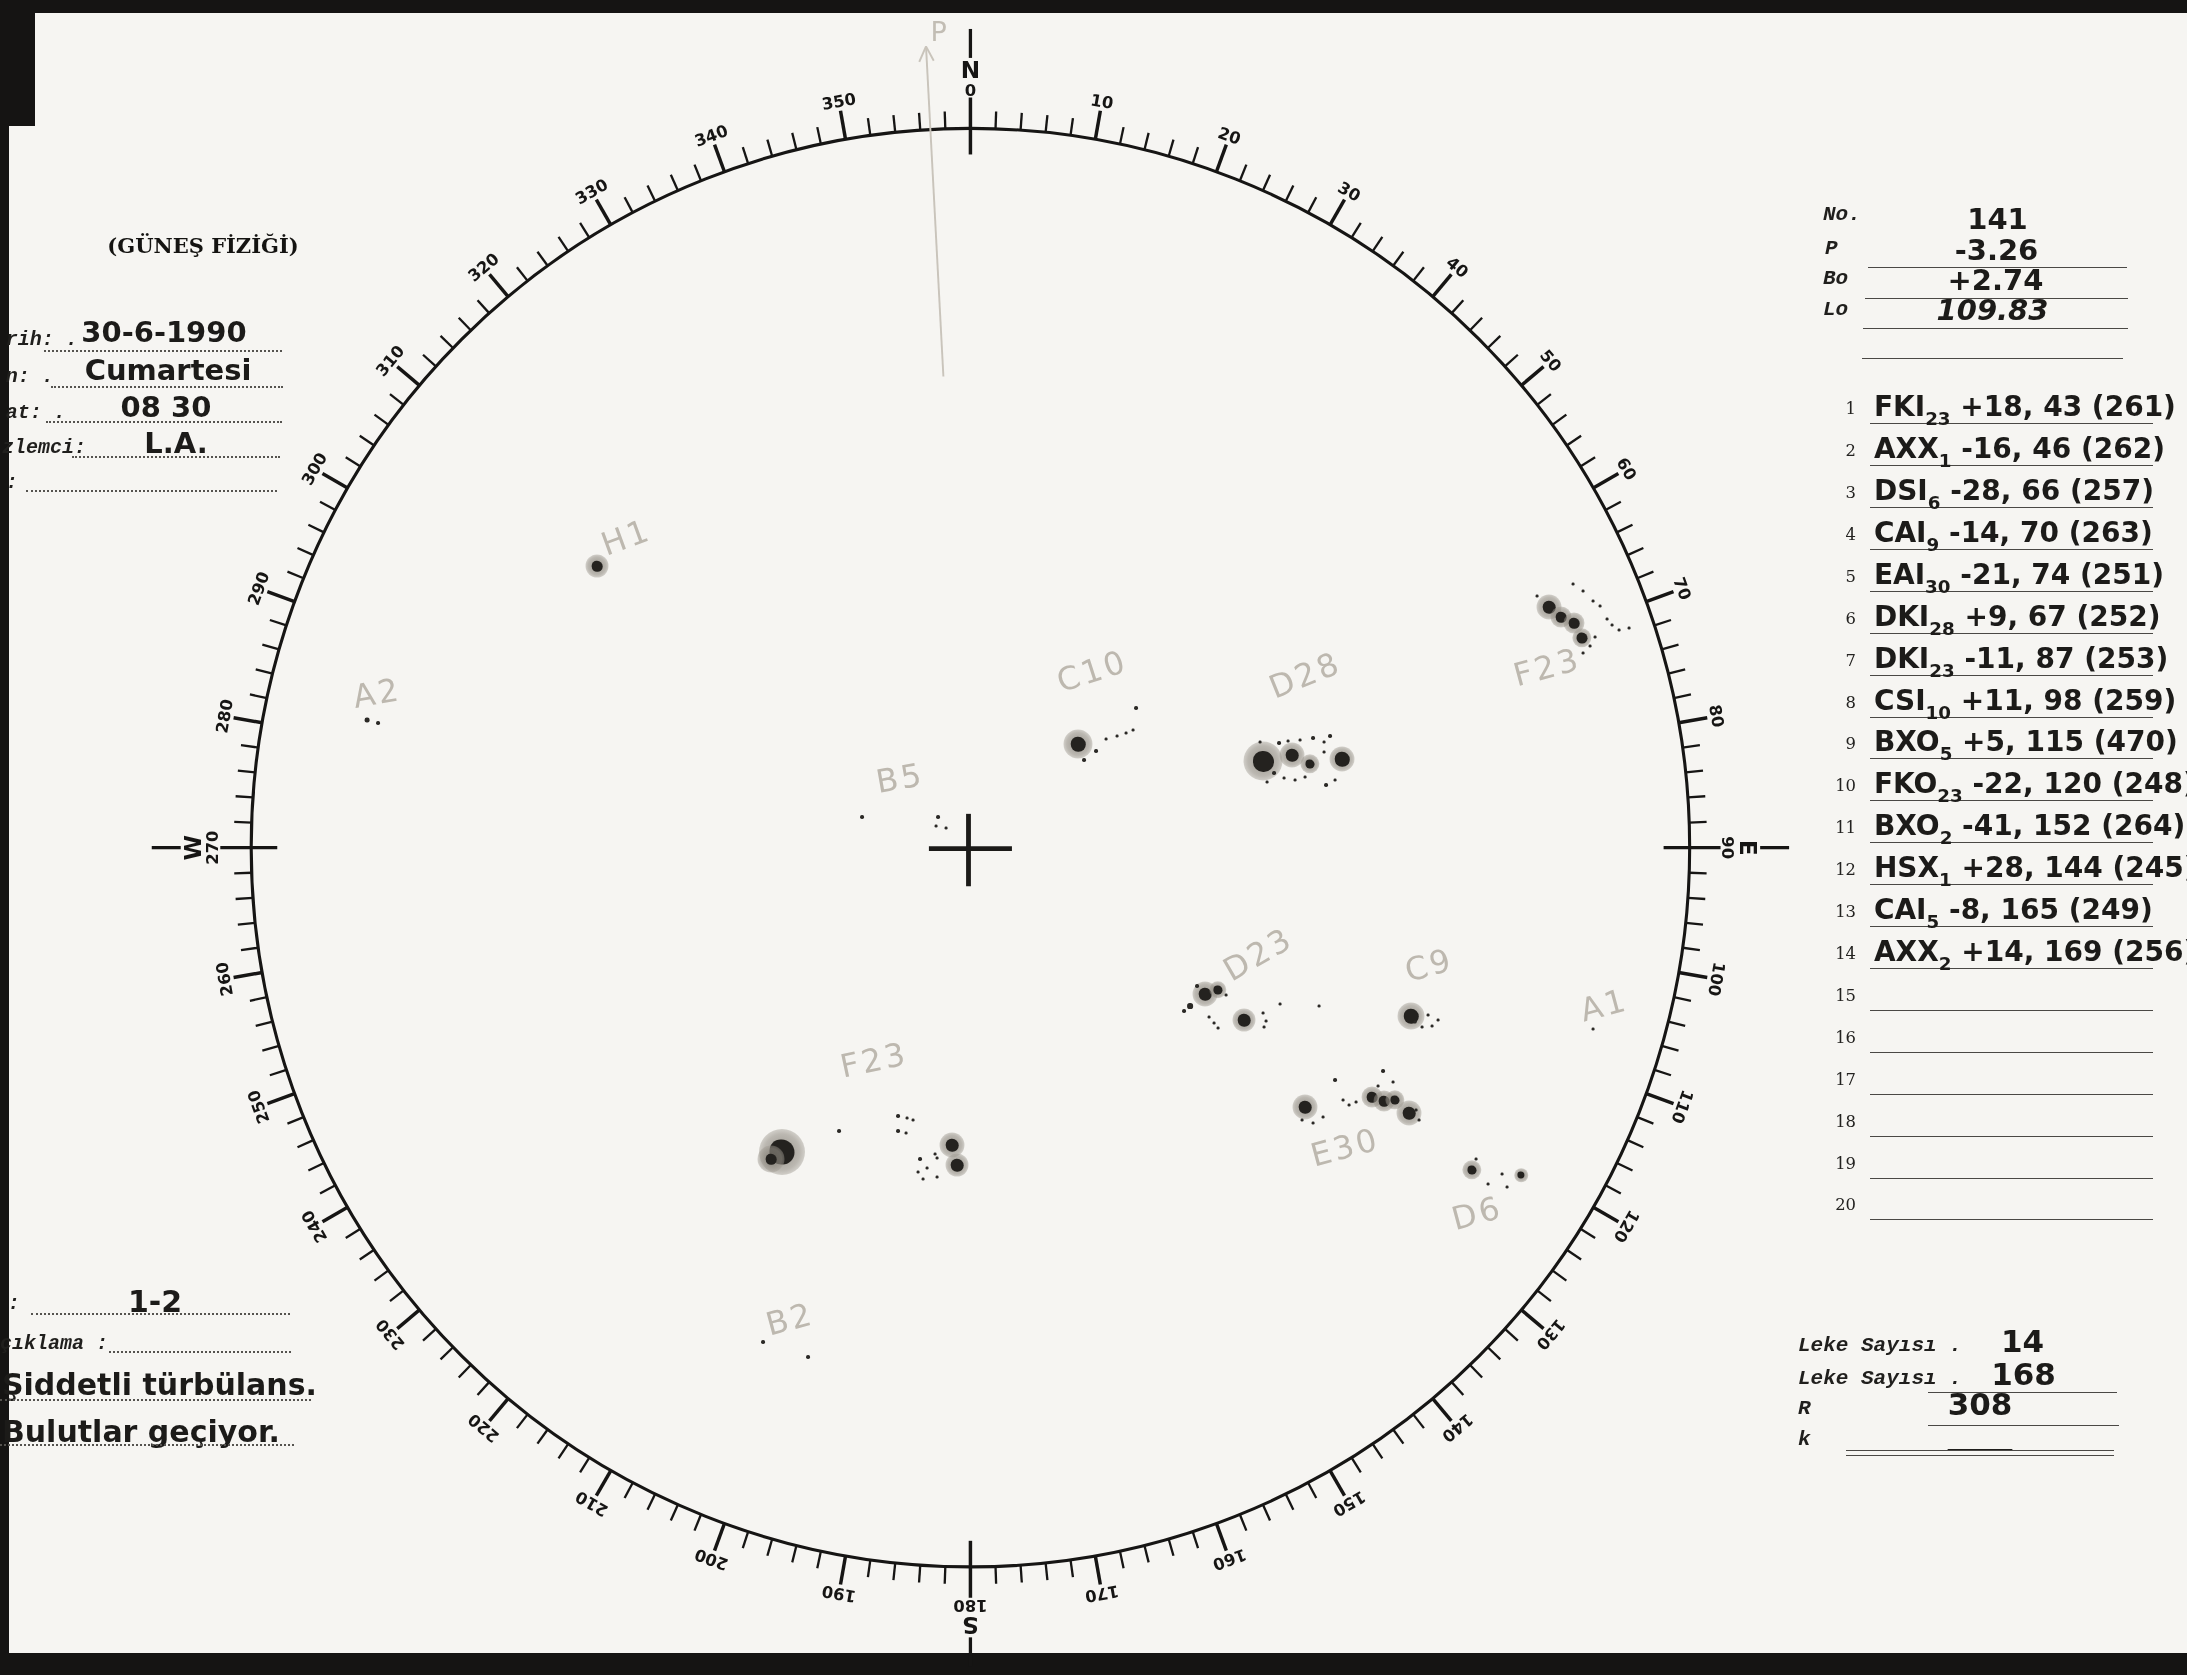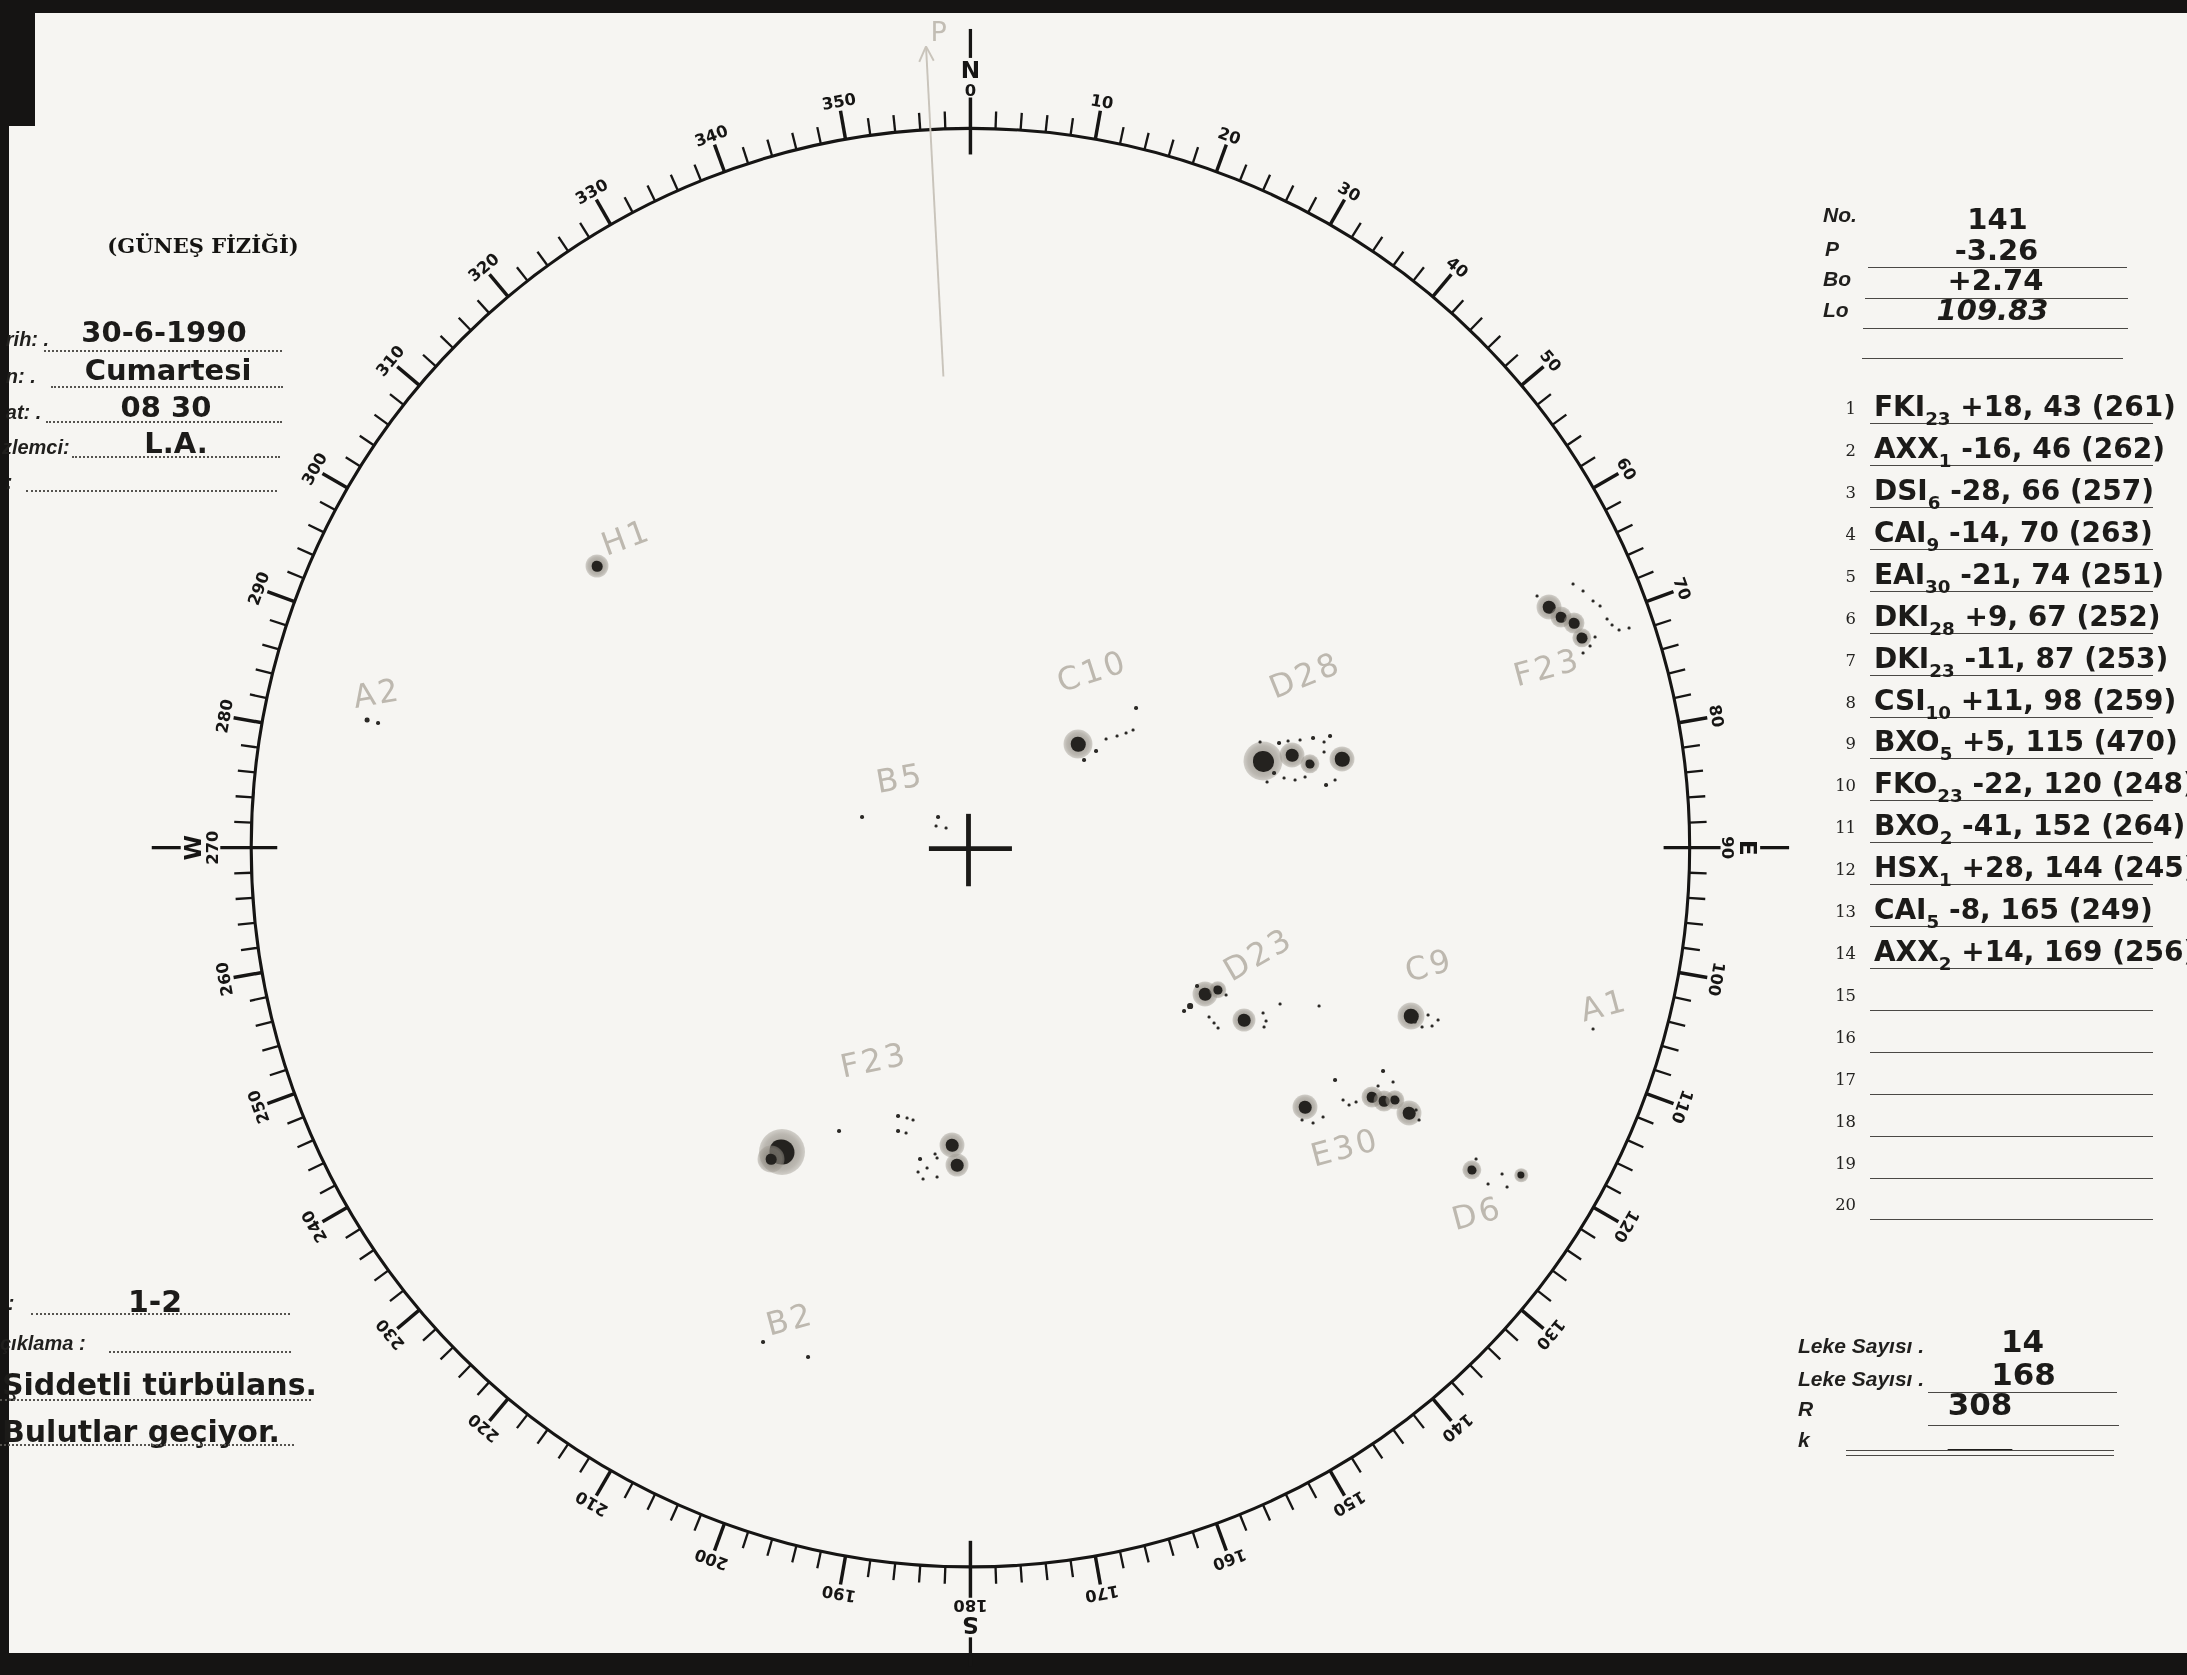--- a/index.html
+++ b/index.html
@@ -1,21 +1,21 @@
 <!DOCTYPE html>
 <html><head>
 <meta charset="utf-8">
 <style>
   html,body{margin:0;padding:0;background:#e8e7e4;}
   .page{position:relative;width:2188px;height:1675px;background:#f6f5f2;overflow:hidden;
         font-family:"DejaVu Sans",sans-serif;color:#1f1e1c;}
   .bar{position:absolute;background:#151413;}
   .abs{position:absolute;}
   .serifhead{font-family:"DejaVu Serif",serif;font-weight:bold;color:#141311;}
-  .lbl{font-family:Liberation Sans, sans-serif;font-weight:bold;font-style:italic;font-size:20px;color:#201f1d;white-space:nowrap;}
+  .lbl{font-family:Liberation Mono, monospace;font-weight:bold;font-style:italic;font-size:20px;color:#201f1d;white-space:nowrap;}
   .hv{font-family:"DejaVu Sans",sans-serif;font-weight:bold;color:#1c1b19;white-space:nowrap;}
   .dotline{position:absolute;border-bottom:2.9px dotted #55534f;height:0;}
   .metarow .hv{font-size:29px;}
   .eph-line{position:absolute;border-bottom:1.9px solid #4a4845;text-align:center;}
   .eph-line .hv{font-size:29px;position:relative;top:-31px;}
   .tot-line{position:absolute;border-bottom:1.9px solid #4a4845;text-align:center;}
   .tot-line .hv{font-size:31px;position:relative;top:-33px;}
   .grow{position:absolute;left:1831px;width:328px;height:39px;}
   .gnum{position:absolute;left:0;top:13.5px;width:25px;text-align:right;
         font-family:"DejaVu Serif",serif;font-size:16.4px;color:#232220;}

